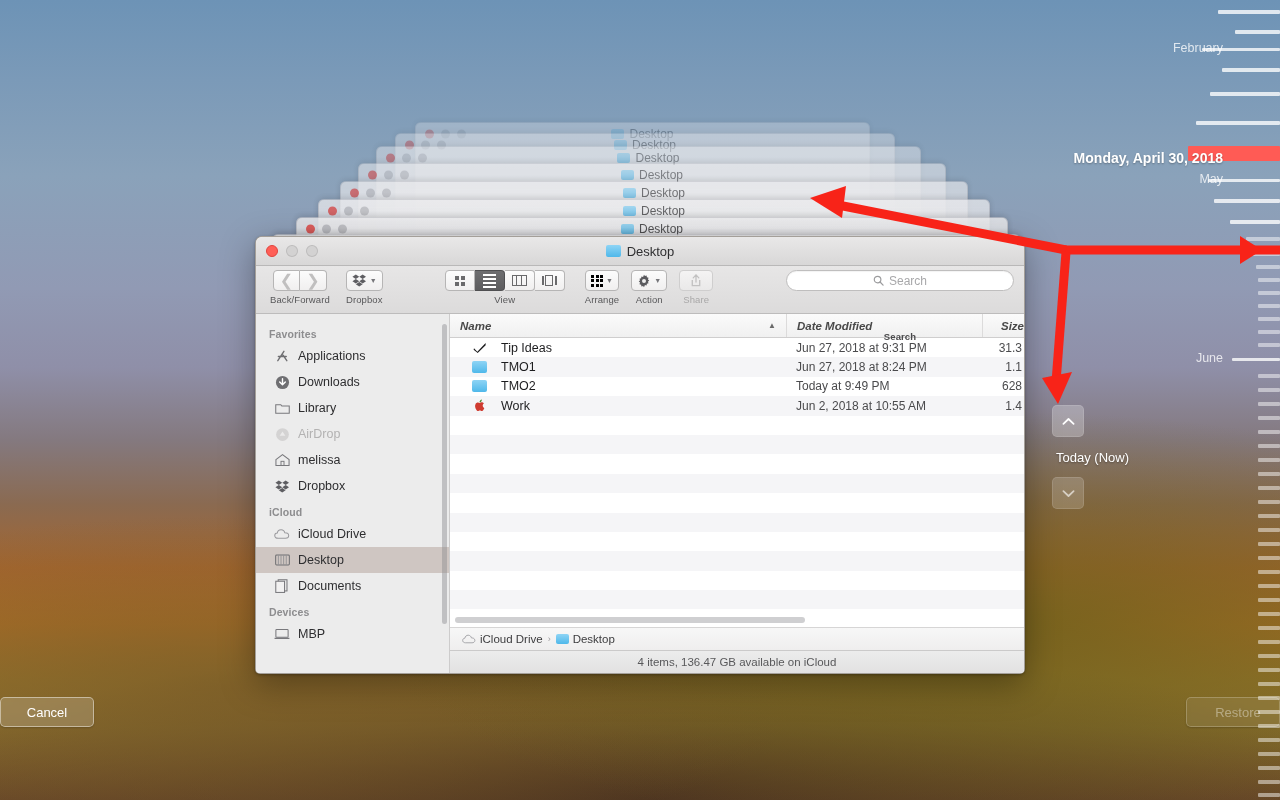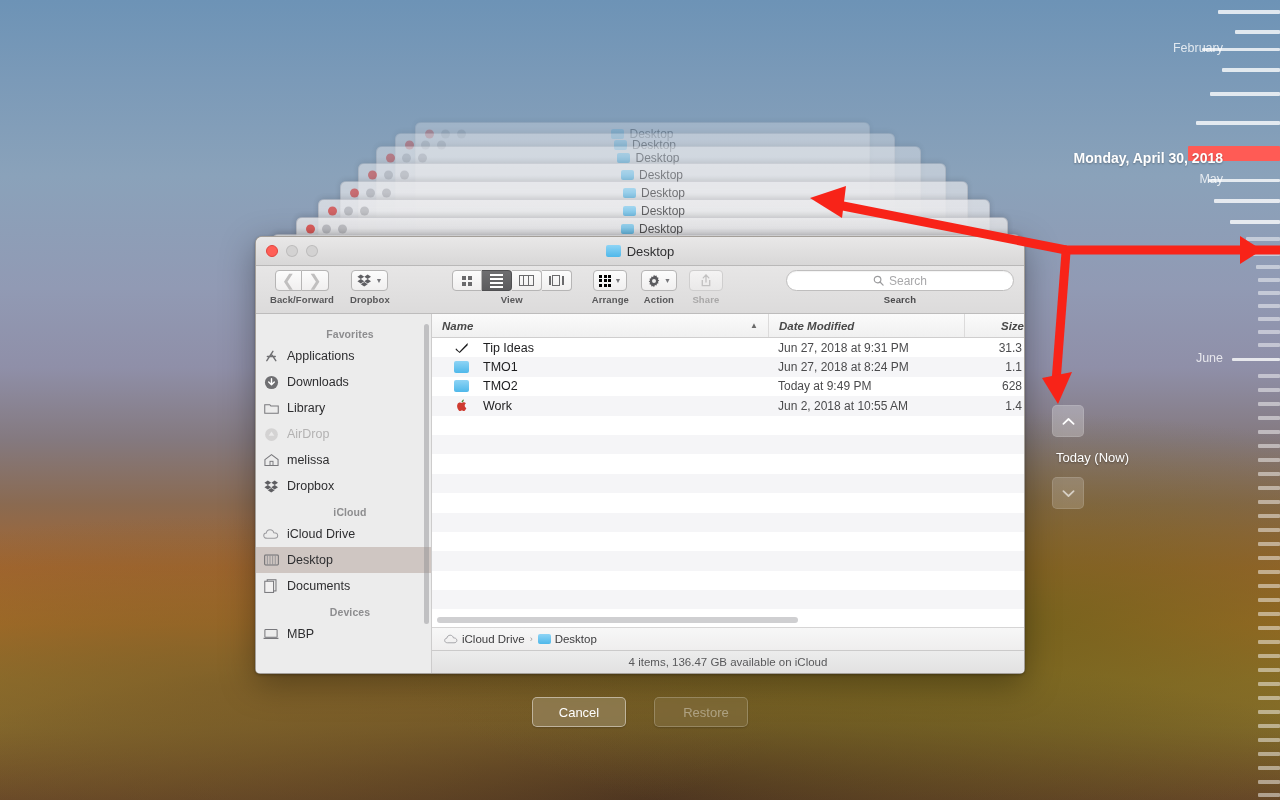--- a/index.html
+++ b/index.html
@@ -101,21 +101,21 @@
     display: flex; align-items: flex-start;
     background: linear-gradient(to bottom, #e7e6e6, #dcdbdb);
     border-bottom: 1px solid #bdbcbc;
     padding: 4px 10px 0 14px;
     gap: 0;
     flex: 0 0 auto;
     position: relative;
   }
   .tgroup { display: flex; flex-direction: column; align-items: center; }
   .tbtns { display: flex; }
-  .tlabel { font-size: 9.5px; color: #58585a; margin-top: 3px; letter-spacing: 0.1px; white-space: nowrap; font-weight: bold; }
+  .tlabel { font-size: 9.5px; color: #58585a; margin-top: 3px; letter-spacing: 0.1px; white-space: nowrap; }
   .tlabel.dim { color: #a9a8a8; }
 
   .seg {
     height: 21px; min-width: 26px;
     background: linear-gradient(to bottom, #fcfcfc, #f0efef);
     border: 1px solid #b6b5b5;
     display: flex; align-items: center; justify-content: center;
     color: #6a6a6c;
   }
   .seg.l { border-radius: 4px 0 0 4px; }
@@ -140,53 +140,52 @@
   .grid6 i { width: 3px; height: 3px; background: currentColor; display: block; }
   .lines { display: flex; flex-direction: column; gap: 2px; }
   .lines i { width: 13px; height: 2px; background: currentColor; display: block; }
   .cols { display: flex; gap: 1px; border: 1px solid currentColor; width: 15px; height: 11px; }
   .cols i { flex: 1; border-right: 1px solid currentColor; }
   .cols i:last-child { border-right: none; }
   .gallery { display: flex; align-items: center; gap: 1.5px; }
   .gallery i { width: 2px; height: 9px; background: currentColor; }
   .gallery i.big { width: 8px; height: 11px; border: 1px solid currentColor; background: transparent; }
 
-  .searchwrap { margin-left: auto; display: flex; flex-direction: column; align-items: center; }
+  .searchwrap { margin-left: auto; display: flex; flex-direction: column; align-items: center; gap: 37px; }
   .searchbox {
     width: 228px; height: 21px;
     background: #fff;
     border: 1px solid #bfbebe;
     border-radius: 11px;
     display: flex; align-items: center; justify-content: center; gap: 5px;
     box-shadow: inset 0 1px 1px rgba(0,0,0,0.05);
   }
   .searchbox .ph { font-size: 12px; color: #a8a8aa; }
   .tlabel.bold { font-weight: 700; color: #4a4a4c; }
 
   
   .body { flex: 1; display: flex; min-height: 0; }
 
   .sidebar {
-    width: 176px;
+    width: 194px;
     background: #ececec;
     border-right: 1px solid #cdcccc;
     padding-top: 7px;
     overflow: hidden;
     position: relative;
     flex: 0 0 auto;
-    text-align: center;
   }
   .sb-head {
     font-size: 10.5px; color: #8d8d8f; font-weight: 700;
     padding: 7px 0 3px 13px; letter-spacing: 0.1px;
   }
   .sb-item {
     height: 26px;
     display: flex; align-items: center; gap: 8px;
-    padding-left: 7px;
+    padding-left: 18px;
     font-size: 12.5px; color: #2e2e30;
   }
   .sb-item.sel { background: #cfc6c2; border-radius: 0; }
   .sb-item.dimmed { color: #b3b2b2; }
   .sb-ico { width: 16px; height: 16px; display: flex; align-items: center; justify-content: center; flex: 0 0 auto; }
   .sb-scroll {
     position: absolute; right: 2px; top: 10px;
     width: 5px; height: 300px; border-radius: 3px;
     background: rgba(140,140,145,0.45);
   }
@@ -236,21 +235,21 @@
     background: linear-gradient(to bottom, #ececec, #e2e1e1);
     border-top: 1px solid #cbcaca;
     font-size: 11.5px; color: #58585a;
     flex: 0 0 auto;
   }
 
   
   .actionbar {
     position: absolute;
     left: 0; right: 0; top: 697px;
-    display: flex; justify-content: center; gap: 28px;
+    display: flex; justify-content: space-between; gap: 28px;
   }
   .abtn {
     min-width: 94px; height: 30px;
     border-radius: 5px;
     display: flex; align-items: center; justify-content: center;
     font-size: 13px;
     border: 1px solid rgba(255,255,255,0.45);
     background: rgba(255,255,255,0.18);
     color: #fff;
     box-shadow: 0 1px 2px rgba(0,0,0,0.18);

